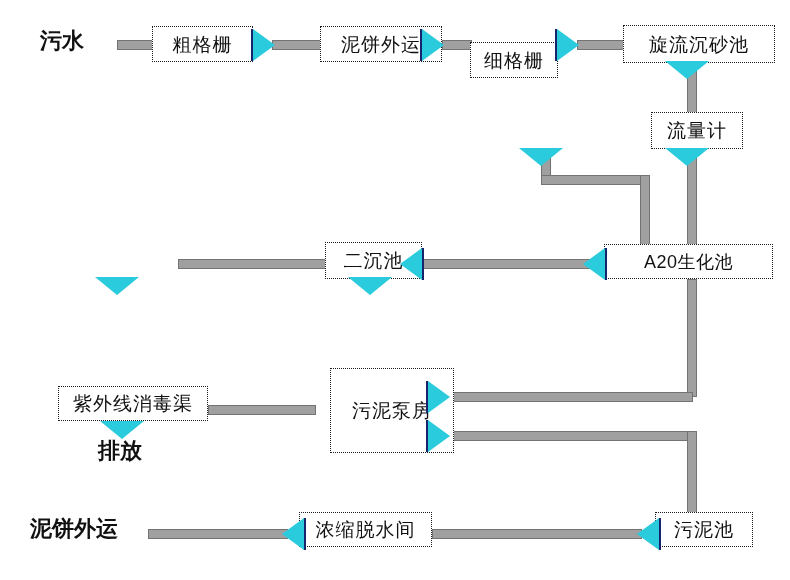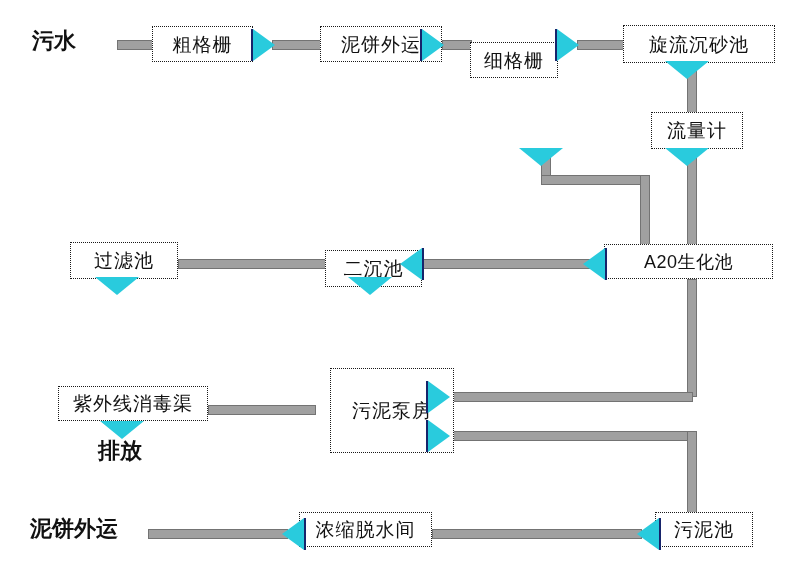--- a/index.html
+++ b/index.html
@@ -150,38 +150,37 @@
   <div class="arrow down" style="left:95px; top:277px;"></div>
   <div class="arrow down" style="left:348px; top:277px;"></div>
   <div class="arrow down" style="left:100px; top:421px;"></div>
 
   <div class="arrow right" style="left:428px; top:381px;"></div>
   <div class="arrow right" style="left:428px; top:420px;"></div>
 
   <div class="arrow left" style="left:637px; top:518px;"></div>
   <div class="arrow left" style="left:282px; top:518px;"></div>
 
-  <div class="plain" style="left:32px; top:30px;">污水</div>
+  <div class="plain" style="left:40px; top:30px;">污水</div>
 
   <div class="node" style="left:152px; top:26px; width:101px; height:36px;">粗格栅</div>
 
   <div class="node" style="left:320px; top:26px; width:122px; height:36px;">泥饼外运</div>
 
   <div class="node" style="left:470px; top:26px; width:88px; height:36px;margin-top:16px;">细格栅</div>
 
   <div class="node" style="left:623px; top:25px; width:152px; height:38px;">旋流沉砂池</div>
 
 
   <div class="node" style="left:651px; top:112px; width:92px; height:37px;">流量计</div>
 
   <div class="node latin" style="left:604px; top:244px; width:169px; height:35px;">A20生化池</div>
 
-  <div class="node" style="left:325px; top:242px; width:97px; height:37px;margin-top:8px;">二沉池</div>
+  <div class="node" style="left:325px; top:242px; width:97px; height:37px;">二沉池</div>
 
-  <div class="node" style="left:70px; top:242px; width:108px; height:37px;">过滤池</div>
 
   <div class="node" style="left:58px; top:386px; width:150px; height:35px;">紫外线消毒渠</div>
 
   <div class="plain" style="left:98px; top:440px;">排放</div>
 
   <div class="node" style="left:330px; top:368px; width:124px; height:85px;">污泥泵房</div>
 
   <div class="node" style="left:655px; top:512px; width:98px; height:35px;">污泥池</div>
 
   <div class="node" style="left:299px; top:512px; width:133px; height:35px;">浓缩脱水间</div>

